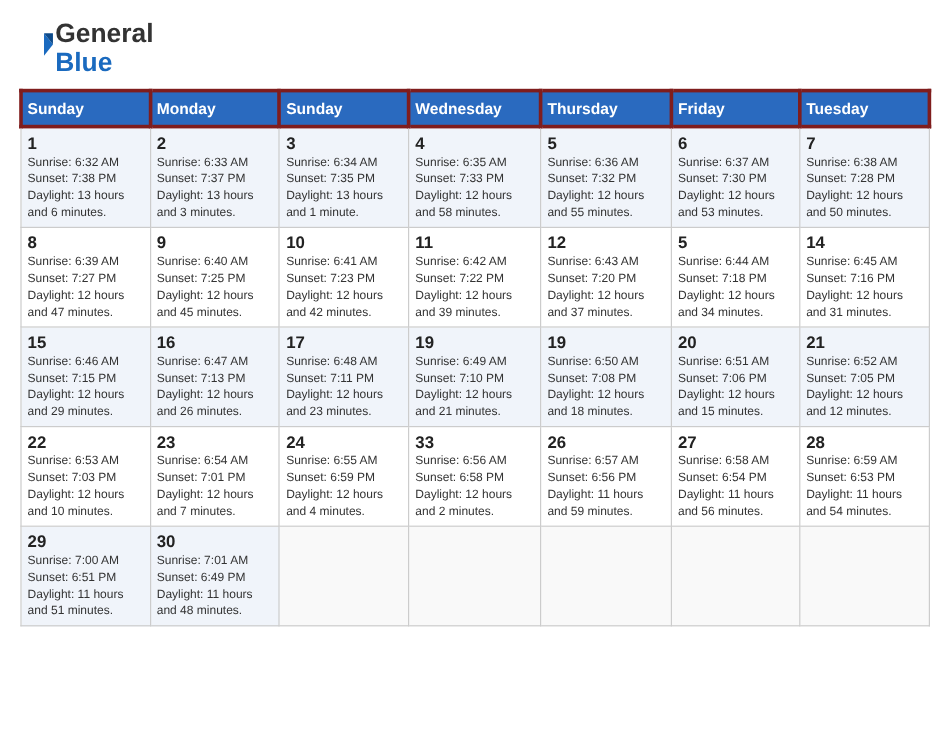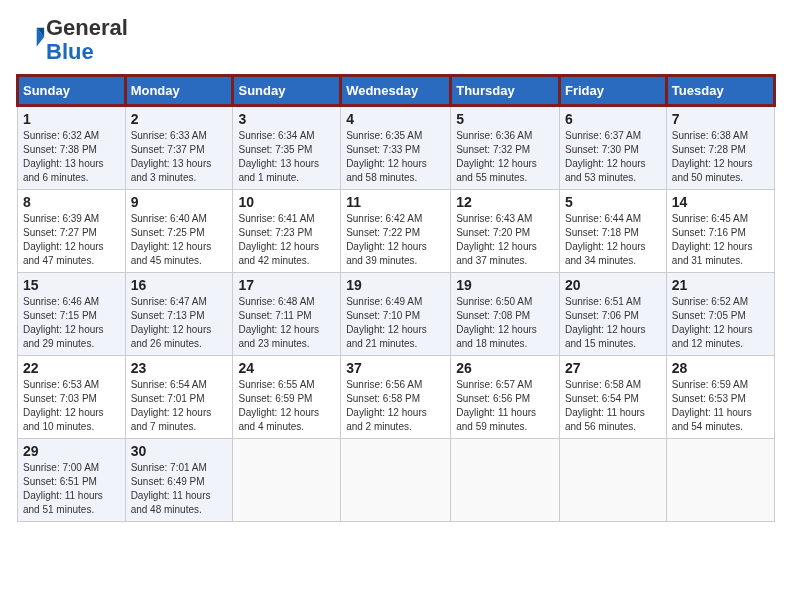--- a/index.html
+++ b/index.html
@@ -218,21 +218,21 @@
         </td>
         <td>
           <span class="day-number">23</span>
           <div class="day-info">Sunrise: 6:54 AM<br>Sunset: 7:01 PM<br>Daylight: 12 hours and 7 minutes.</div>
         </td>
         <td>
           <span class="day-number">24</span>
           <div class="day-info">Sunrise: 6:55 AM<br>Sunset: 6:59 PM<br>Daylight: 12 hours and 4 minutes.</div>
         </td>
         <td>
-          <span class="day-number">37</span>
+          <span class="day-number">33</span>
           <div class="day-info">Sunrise: 6:56 AM<br>Sunset: 6:58 PM<br>Daylight: 12 hours and 2 minutes.</div>
         </td>
         <td>
           <span class="day-number">26</span>
           <div class="day-info">Sunrise: 6:57 AM<br>Sunset: 6:56 PM<br>Daylight: 11 hours and 59 minutes.</div>
         </td>
         <td>
           <span class="day-number">27</span>
           <div class="day-info">Sunrise: 6:58 AM<br>Sunset: 6:54 PM<br>Daylight: 11 hours and 56 minutes.</div>
         </td>

